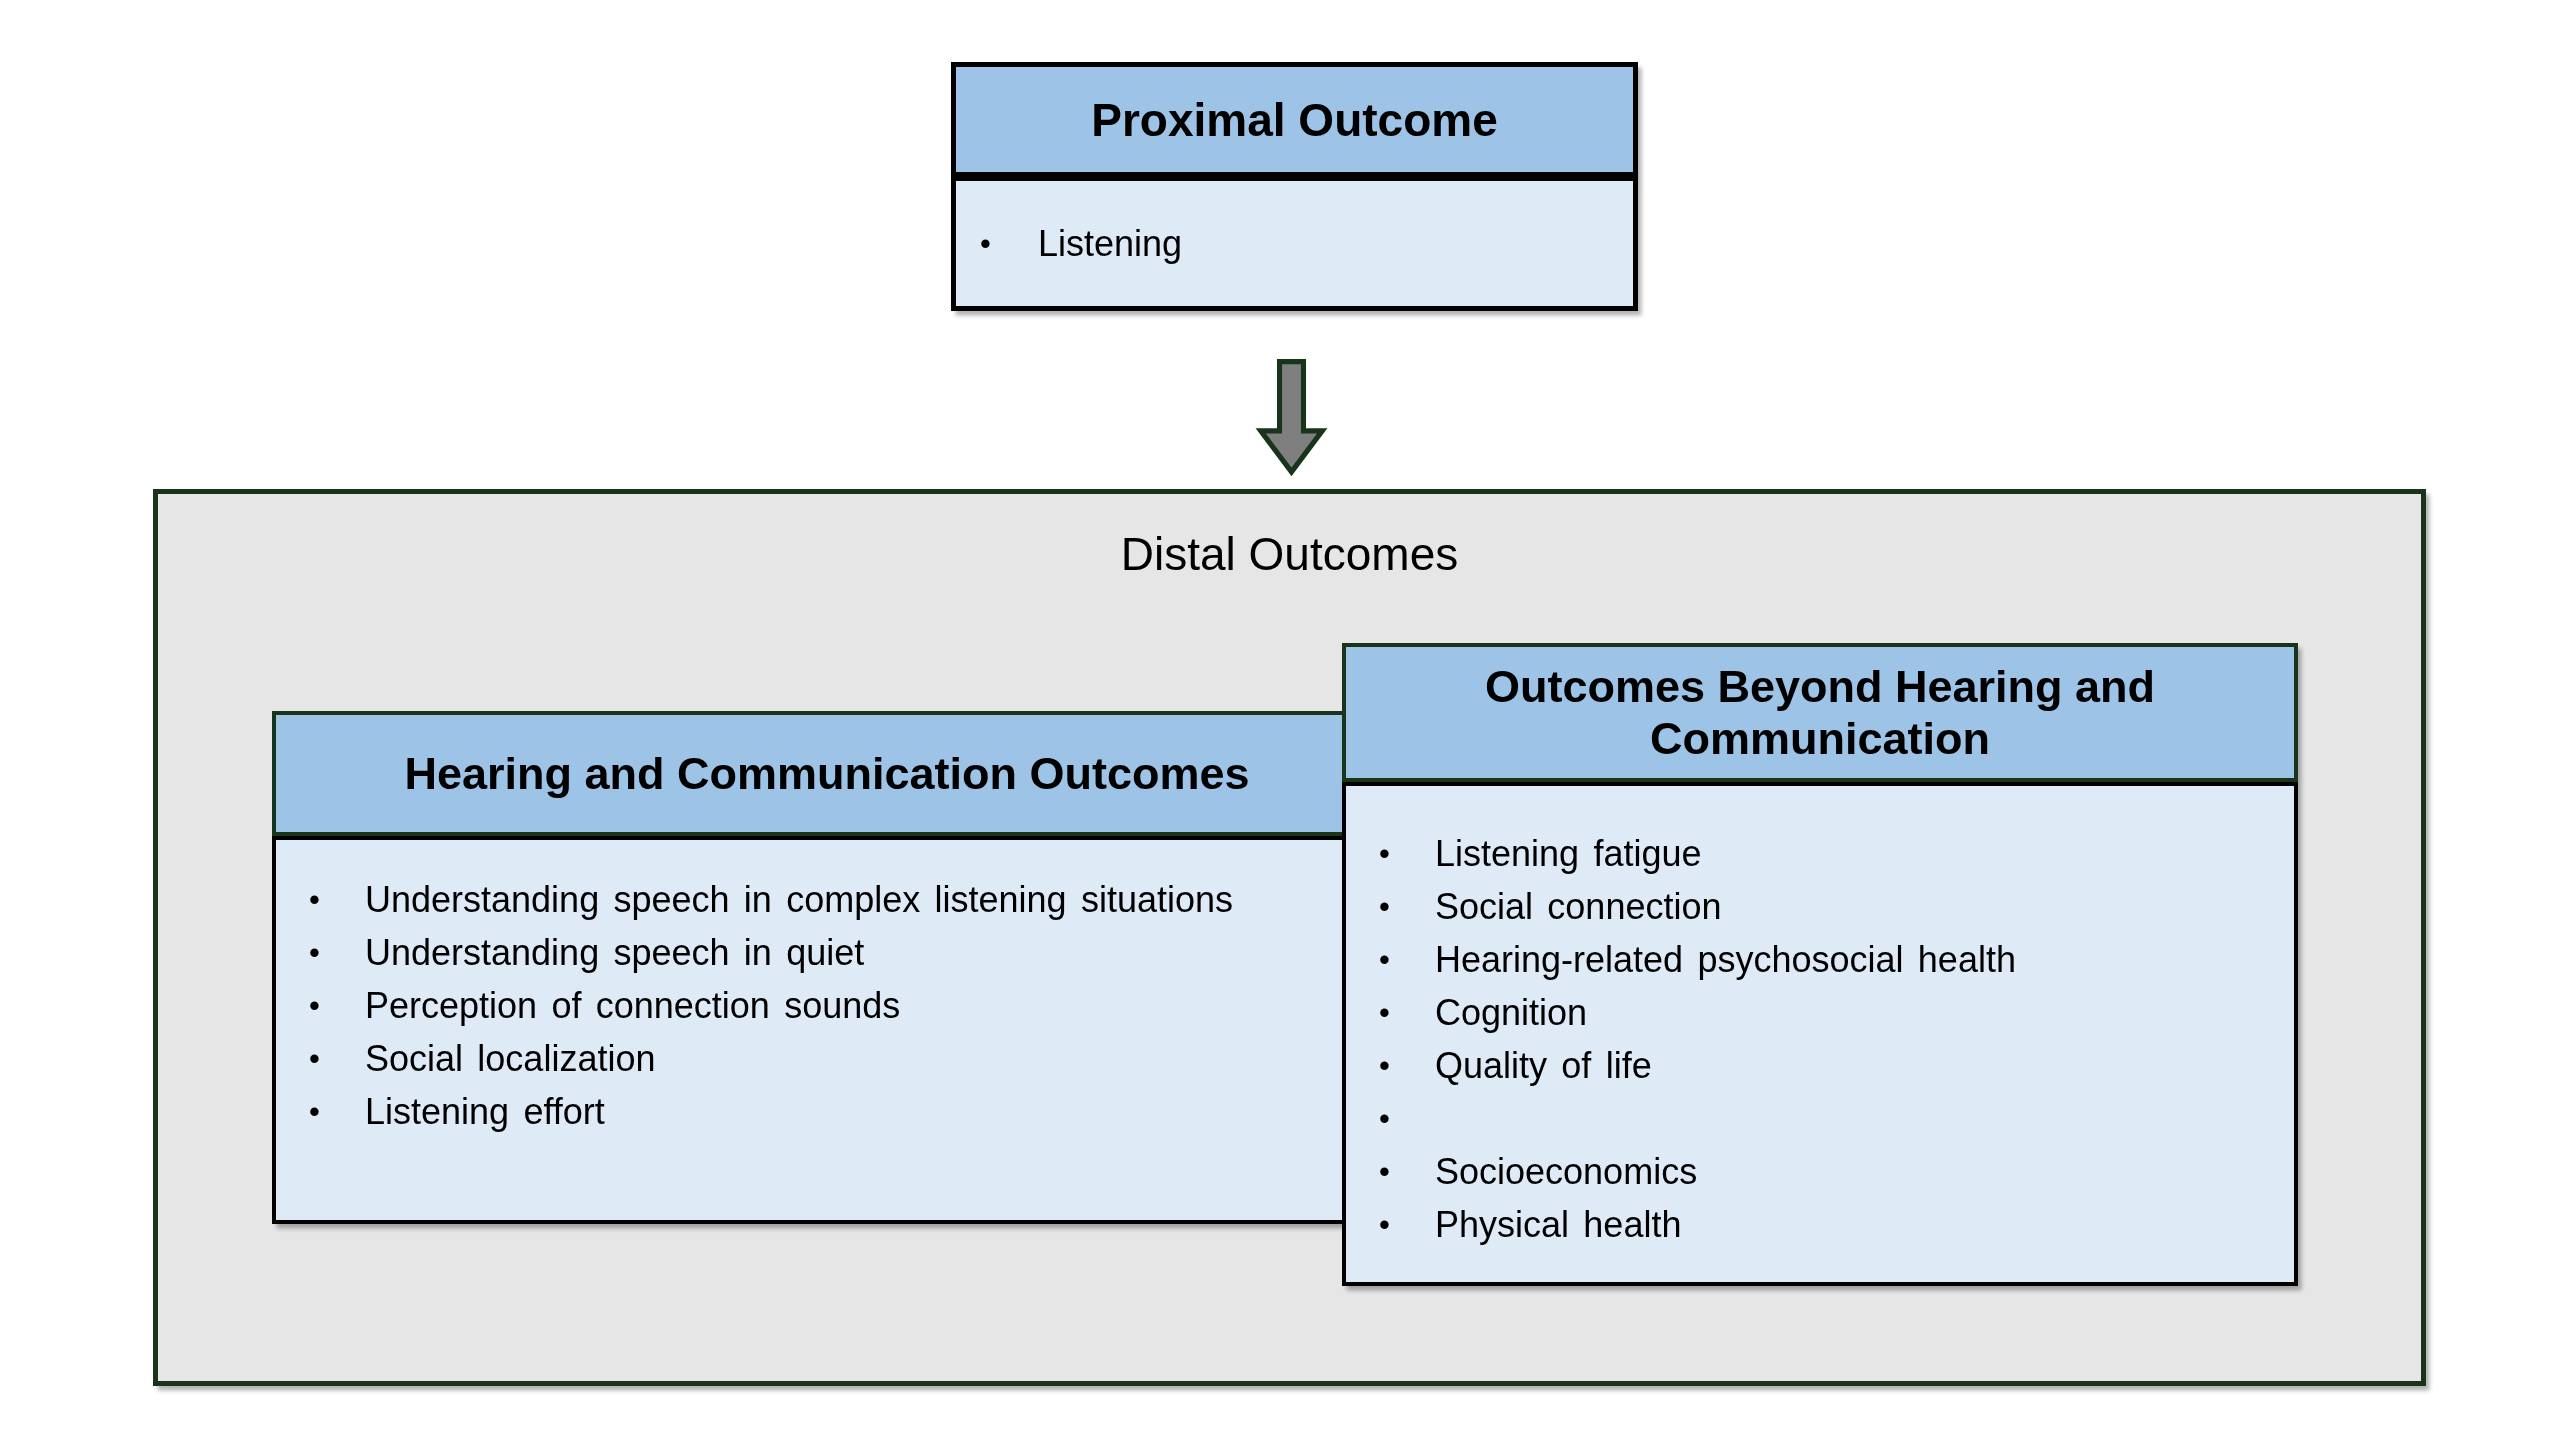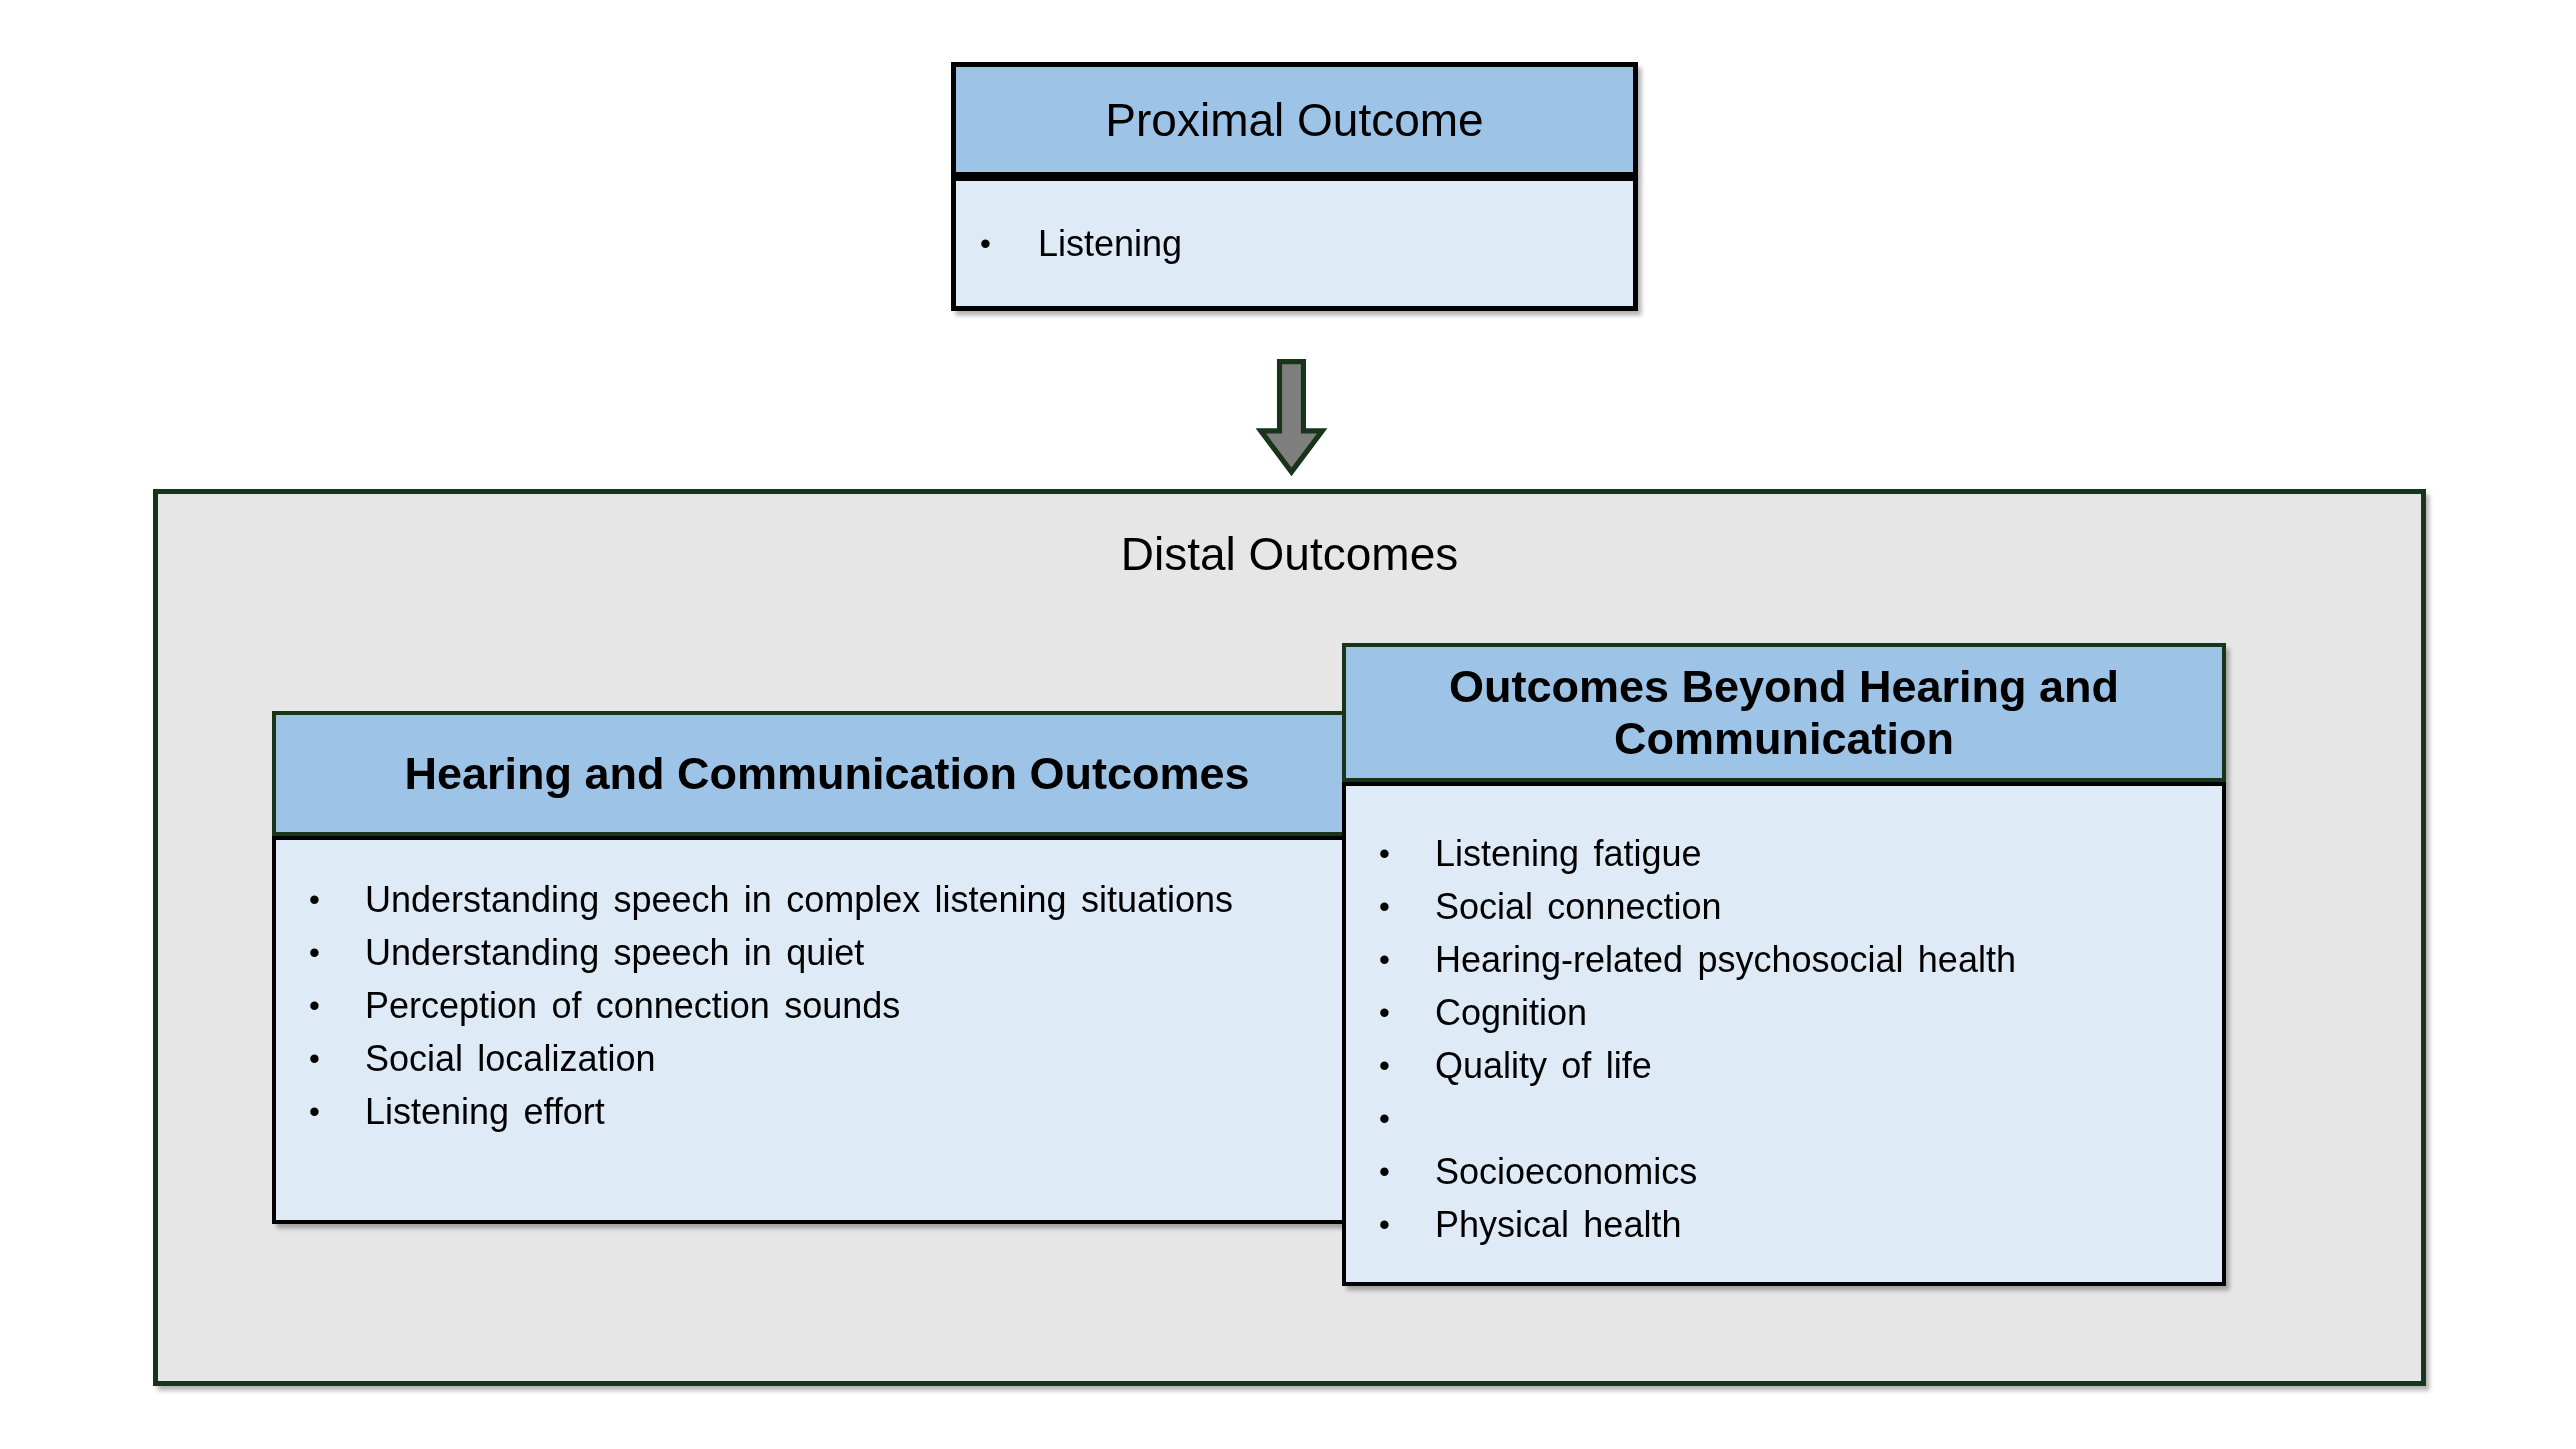--- a/index.html
+++ b/index.html
@@ -25,21 +25,21 @@
     left: 951px; top: 62px;
     width: 687px; height: 249px;
     box-shadow: 4.3px 5.2px 4.3px rgba(0,0,0,0.30);
   }
   .proximal-box .box-header {
     box-sizing: border-box;
     height: 115px;
     background: #9DC3E6;
     border: 5.2px solid #000000;
     display: flex; align-items: center; justify-content: center;
-    font-size: 46px; font-weight: normal;
+    font-size: 46px; font-weight: bold;
   }
   .proximal-box .box-body {
     box-sizing: border-box;
     height: 134px;
     background: #DEEBF7;
     border: 5.2px solid #000000;
     border-top-width: 4.3px;
     display: flex; align-items: center;
   }
 
@@ -90,21 +90,21 @@
   }
   .hearing-box {
     left: 114px; top: 217px;
     width: 1110px;
   }
   .hearing-box .box-header { height: 125px; }
   .hearing-box .box-body   { height: 388px; padding: 33px 21.5px 0 33px; }
 
   .beyond-box {
     left: 1184px; top: 149px;
-    width: 884px;
+    width: 956px;
   }
   .beyond-box .box-header { height: 139px; }
   .beyond-box .box-body   { height: 504px; padding: 41px 21.5px 0 33px; }
 
   
   ul.bullet-list {
     list-style: none;
     margin: 0; padding: 0;
   }
   ul.bullet-list li {

